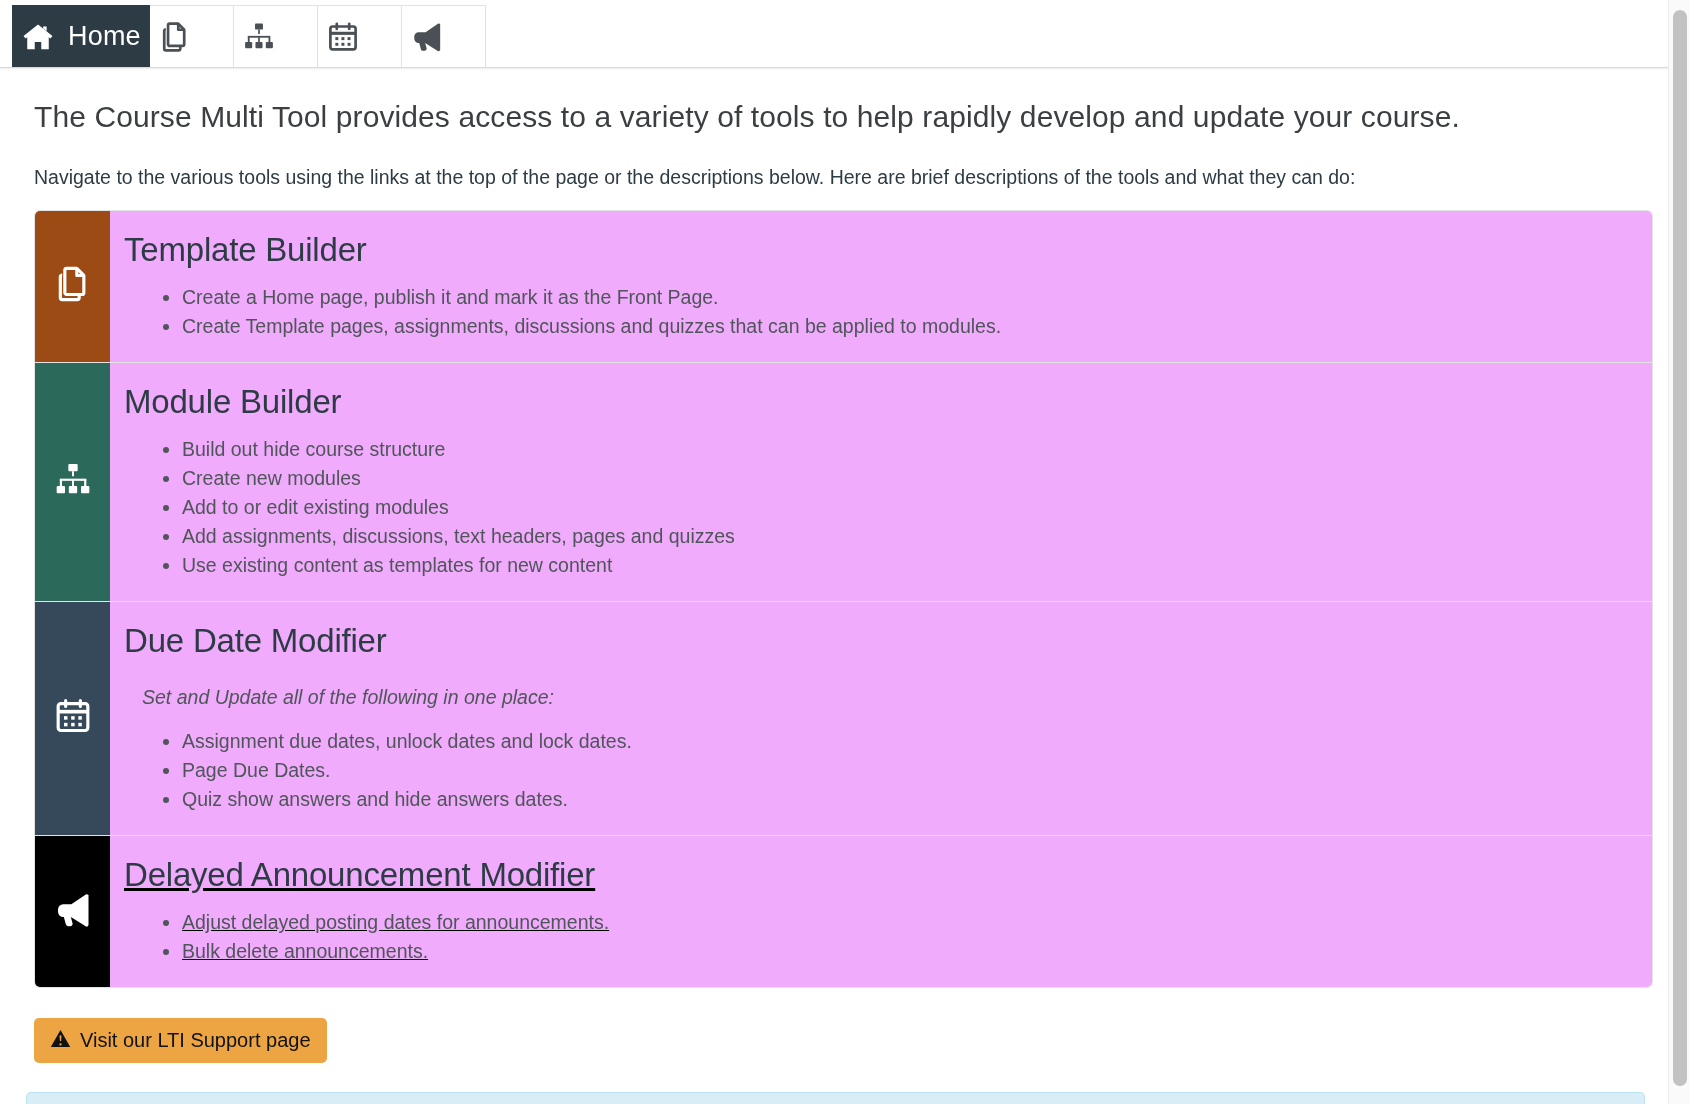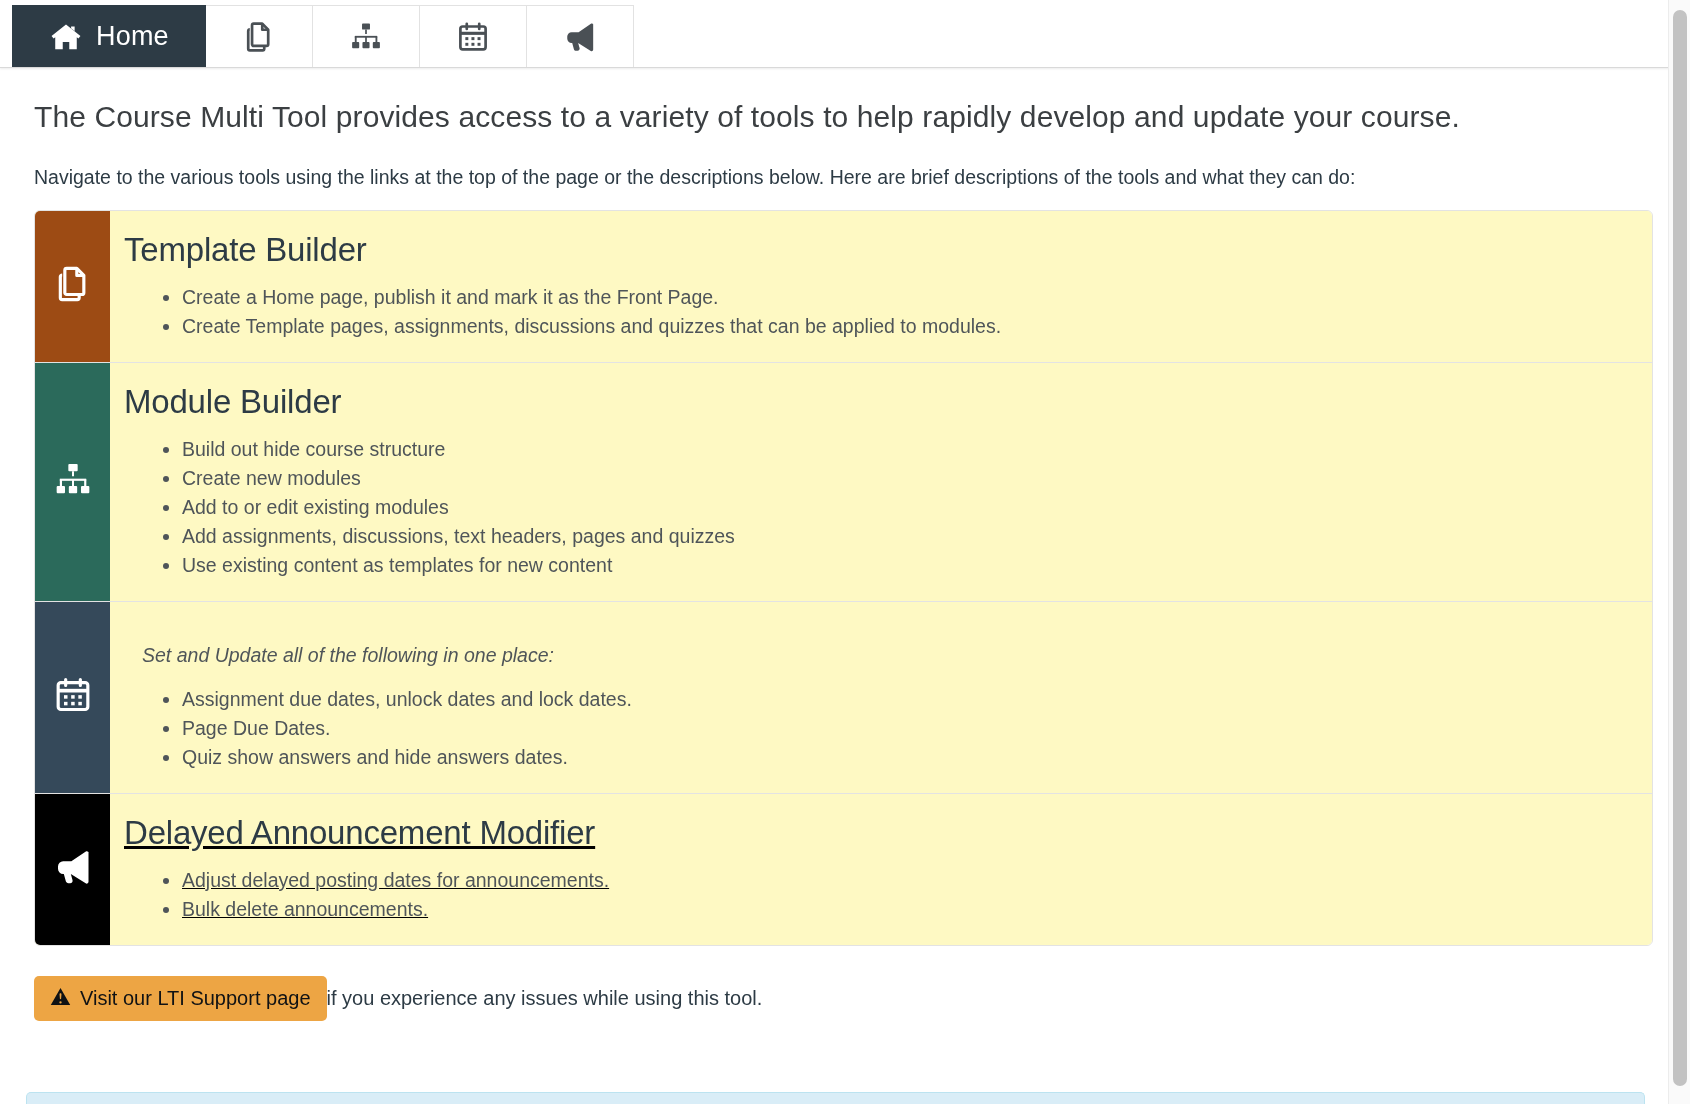--- a/index.html
+++ b/index.html
@@ -25,25 +25,25 @@
     height: 68px;
     background: #ffffff;
     border-bottom: 1px solid #d9d9d9;
     box-shadow: 0 1px 2px rgba(0,0,0,0.08);
     padding-left: 12px;
     padding-top: 5px;
   }
   .nav-tab {
     display: flex;
     align-items: center;
-    justify-content: flex-end;
+    justify-content: space-between;
     gap: 13px;
     height: 62px;
     min-width: 84px;
-    padding: 0 36px;
+    padding: 0 8px;
     background: #ffffff;
     border: 1px solid #e2e2e2;
     border-bottom: none;
     border-left: none;
     color: #4a5055;
     cursor: pointer;
   }
   .nav-tab:first-child { border-left: 1px solid #e2e2e2; }
   .nav-tab.active {
     background: #2d3b45;
@@ -85,21 +85,21 @@
     border: 1px solid #e3e3e3;
     border-radius: 6px;
     overflow: hidden;
     background: #ffffff;
     width: 1619px;
   }
   .card {
     display: flex;
     align-items: stretch;
     border-bottom: 1px solid #e3e3e3;
-    background: #fef9c3;
+    background: #f0abfc;
   }
   .card:last-child { border-bottom: none; text-decoration: underline; }
   .card-stripe {
     width: 75px;
     flex: 0 0 75px;
     display: flex;
     align-items: center;
     justify-content: center;
     color: #ffffff;
   }
@@ -325,20 +325,21 @@
                 <rect x="10.9" y="12.1" width="2.1" height="2.1"></rect>
                 <rect x="15.2" y="12.1" width="2.1" height="2.1"></rect>
                 <rect x="6.6" y="16.1" width="2.1" height="2.1"></rect>
                 <rect x="10.9" y="16.1" width="2.1" height="2.1"></rect>
                 <rect x="15.2" y="16.1" width="2.1" height="2.1"></rect>
               </g>
             </svg>
           </span>
         </div>
         <div class="card-body">
+          <h2 class="card-title">Due Date Modifier</h2>
           <p class="card-sub">Set and Update all of the following in one place:</p>
           <ul class="card-list">
             <li>Assignment due dates, unlock dates and lock dates.</li>
             <li>Page Due Dates.</li>
             <li>Quiz show answers and hide answers dates.</li>
           </ul>
         </div>
       </div>
 
       <div class="card">
@@ -362,21 +363,20 @@
 
     <div class="support-row">
       <button class="support-btn">
         <span>
           <svg width="21" height="21" viewBox="0 0 24 24" fill="currentColor">
             <path d="M12 2.4 0.9 21.6h22.2L12 2.4zm0 5.8c.7 0 1.2.6 1.1 1.3l-.4 5.1a.72.72 0 0 1-1.4 0l-.4-5.1c-.1-.7.4-1.3 1.1-1.3zm0 9.1a1.35 1.35 0 1 1 0 2.7 1.35 1.35 0 0 1 0-2.7z"></path>
           </svg>
         </span>
         <span>Visit our LTI Support page</span>
       </button>
-      <span class="support-note">if you experience any issues while using this tool.</span>
     </div>
 
   </div>
 
   <div class="bottom-alert"></div>
 
   <div class="scrollbar-track">
     <div class="scrollbar-thumb"></div>
   </div>
 

